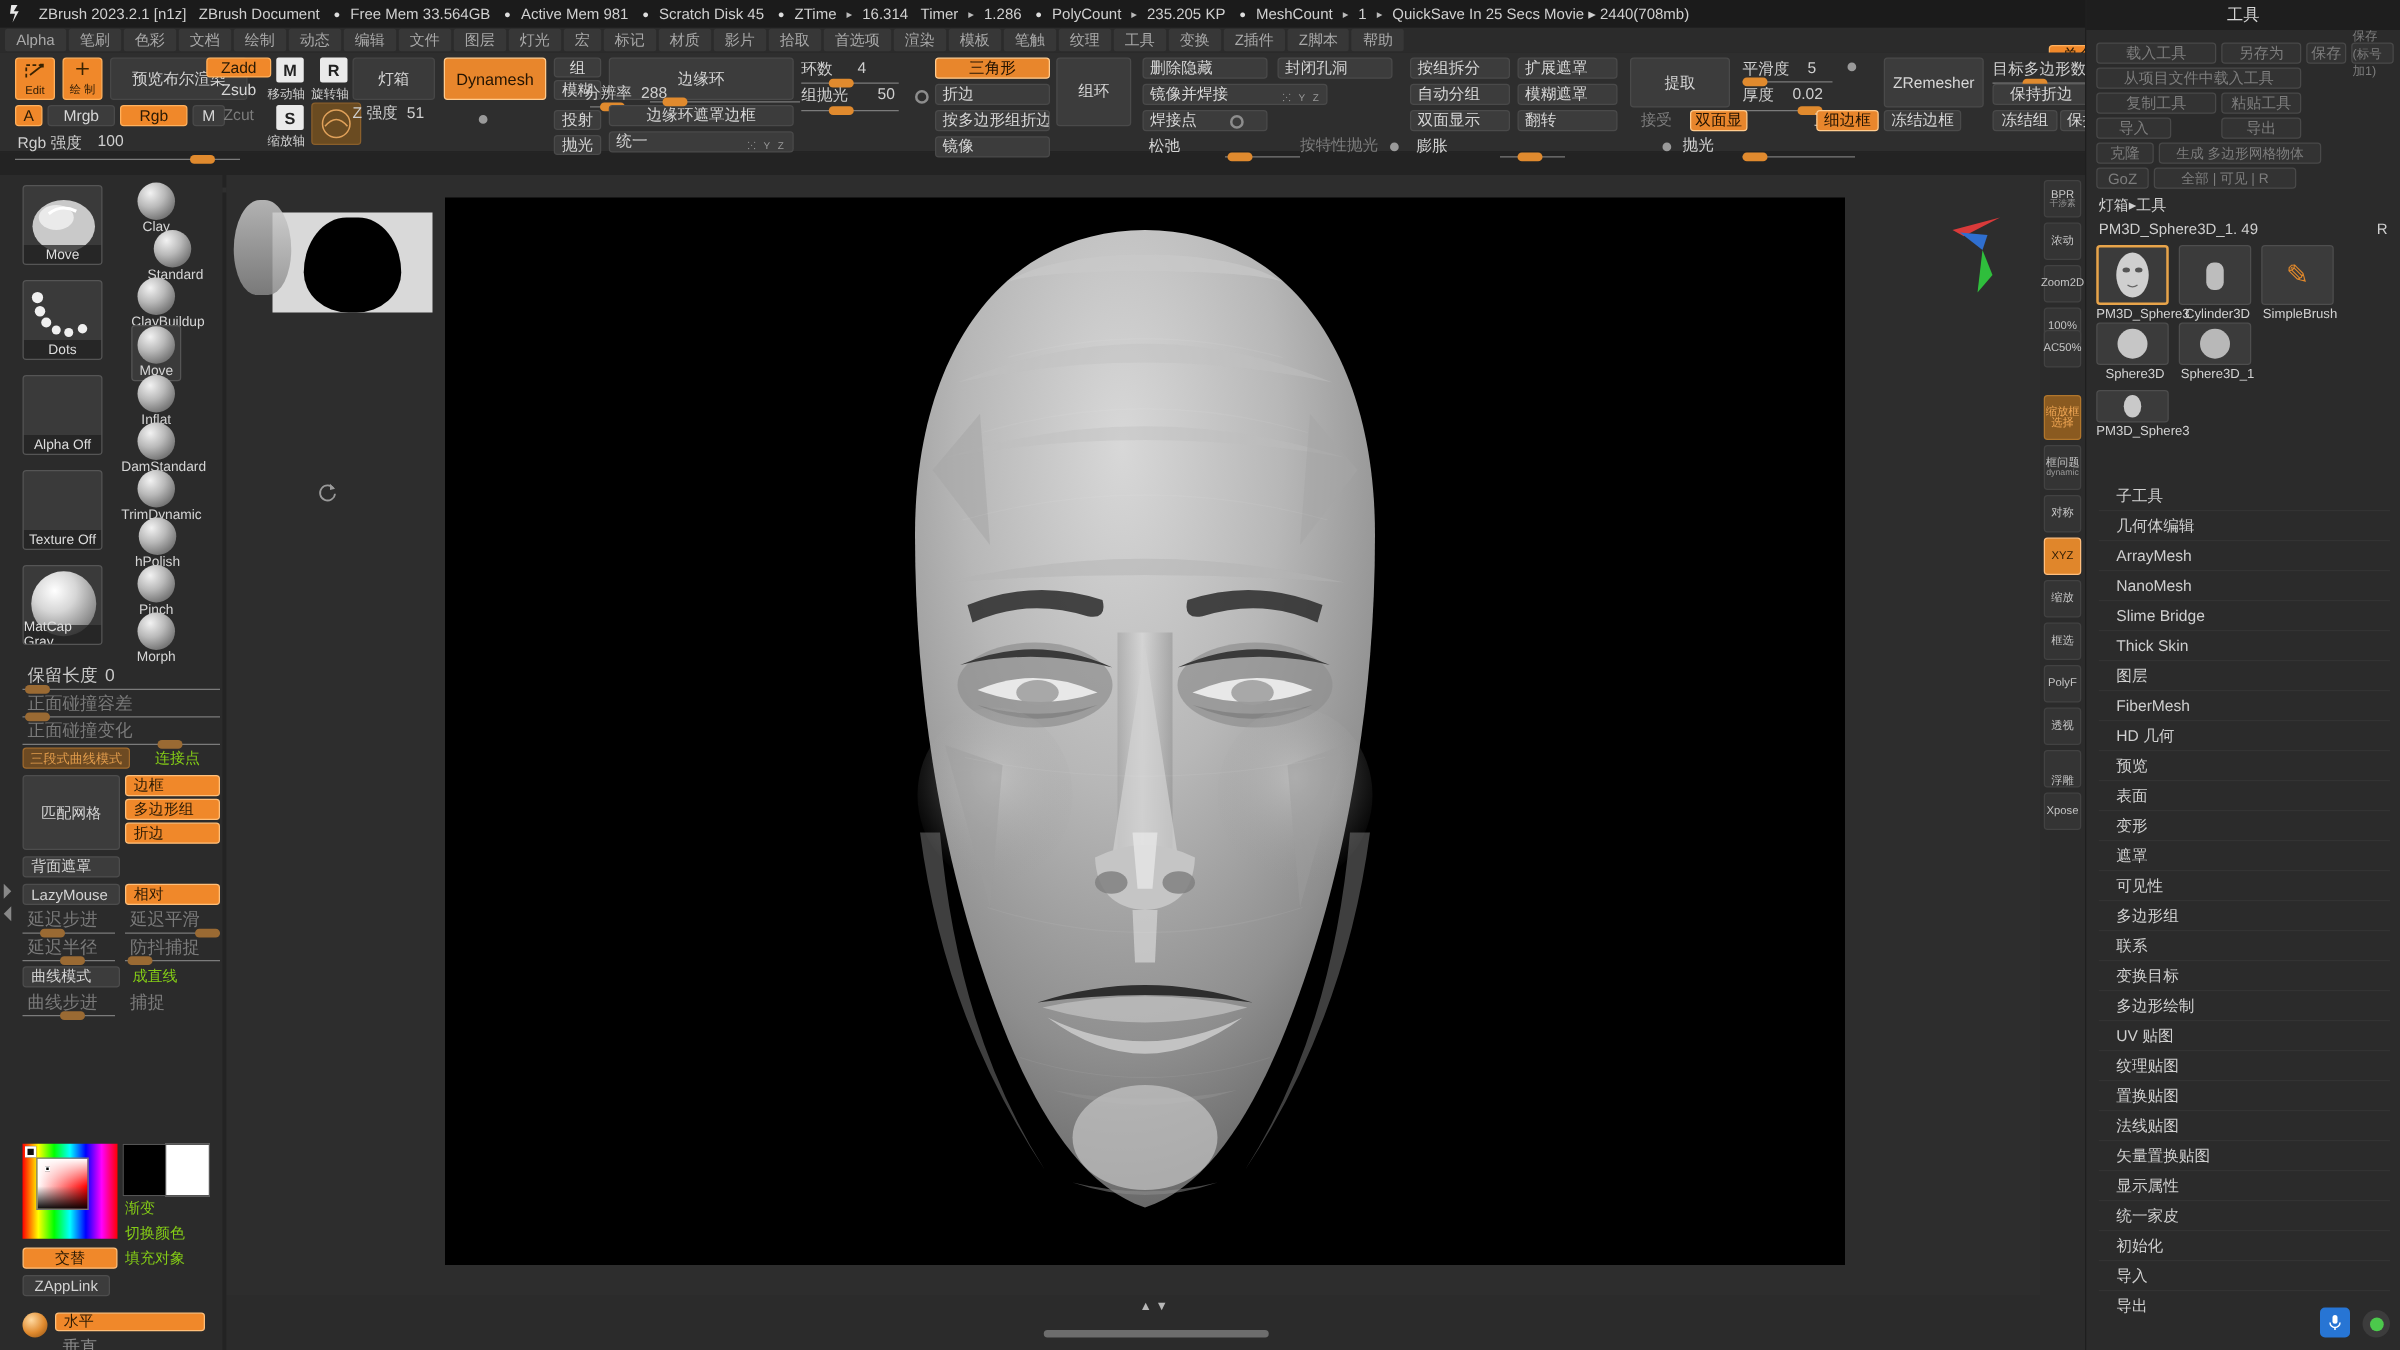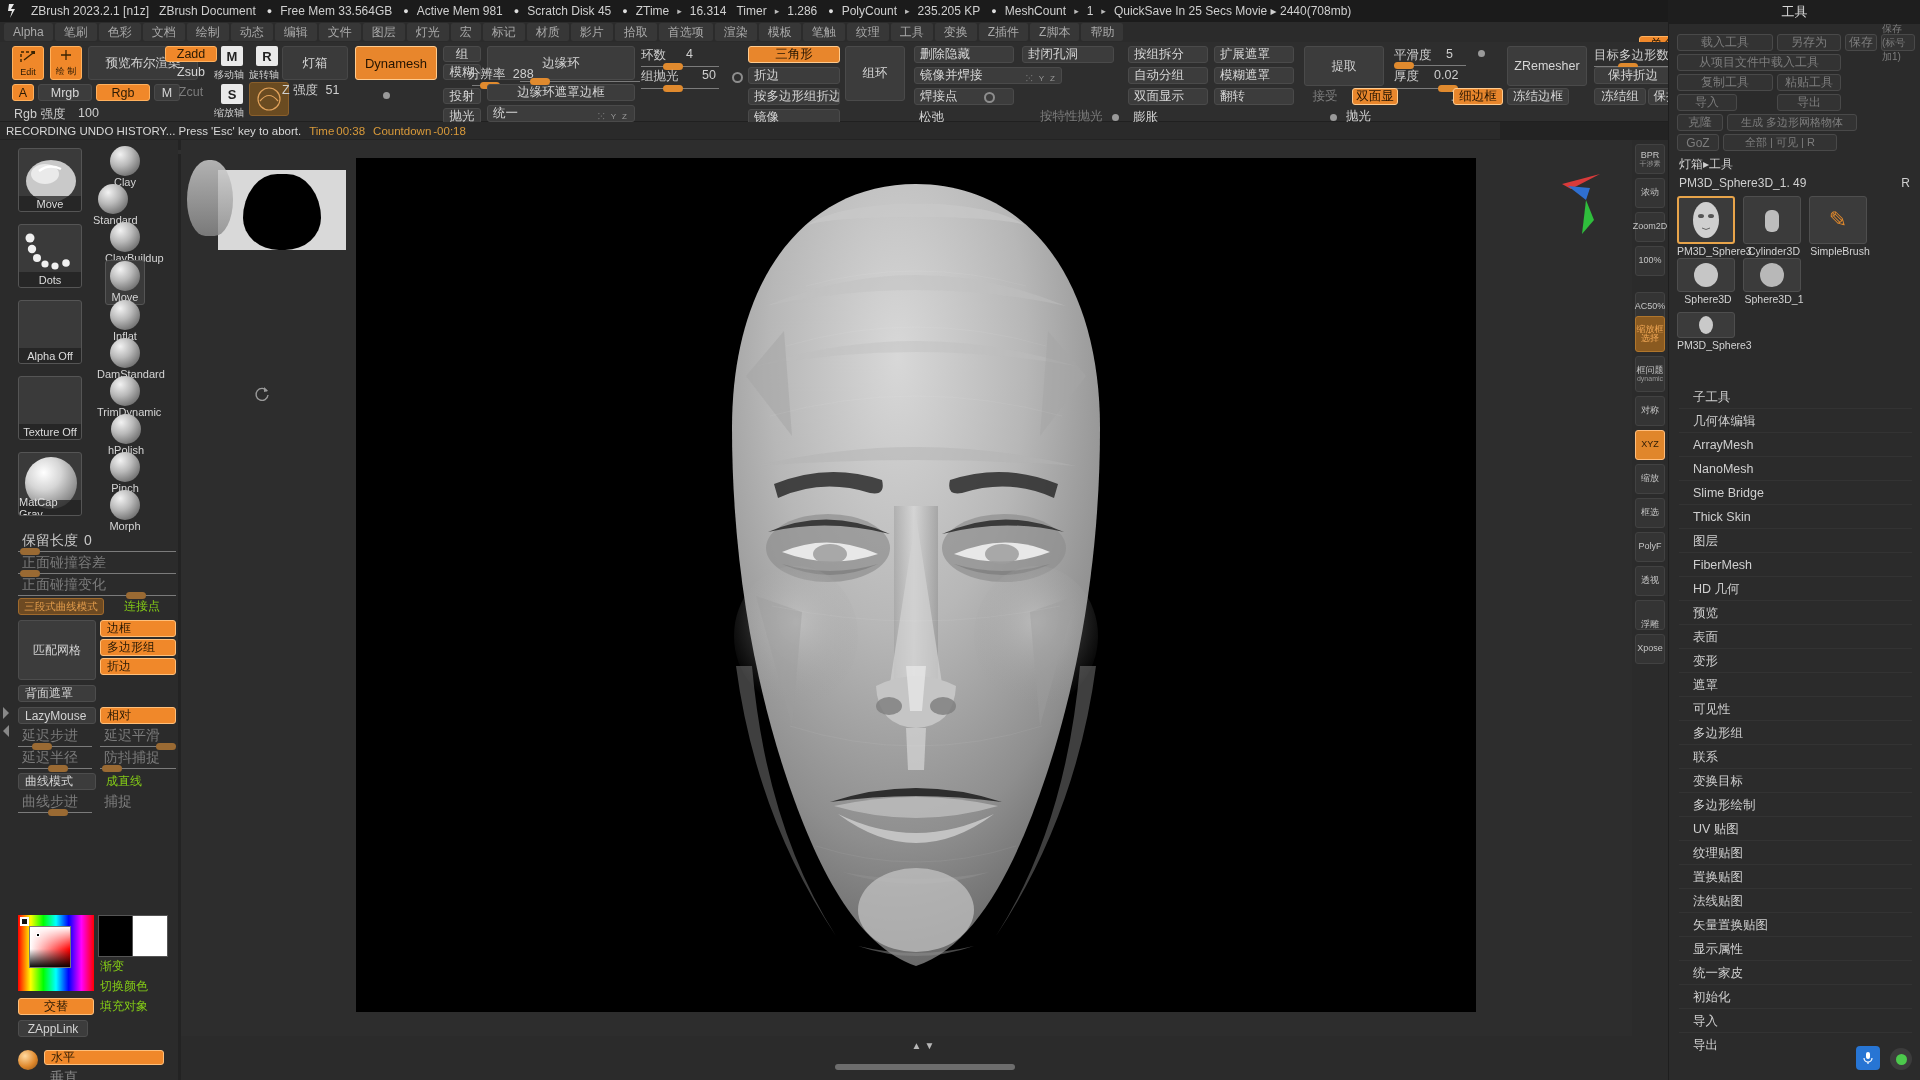--- a/index.html
+++ b/index.html
@@ -430,27 +430,20 @@
     <span class="lbl" style="position:static; margin-left:4px;">51</span>
   </div>
 
   <div style="position:absolute; right:14px; top:66px; text-align:right; line-height:15px;">
     <div><span class="lbl" style="position:static; font-size:11px;">当前激活点数:</span>
          <span class="lbl" style="position:static; font-size:11px;">232,162</span></div>
     <div><span class="lbl" style="position:static; font-size:11px;">总点数:</span>
          <span class="lbl" style="position:static; font-size:11px;">232,162</span></div>
   </div>
 
-  <div class="recbar">
-    <span class="txt">RECORDING UNDO HISTORY... Press 'Esc' key to abort.</span>
-    <span class="time">Time</span>
-    <span class="time" style="padding-left:2px;">00:38</span>
-    <span class="cd">Countdown</span>
-    <span class="cd" style="padding-left:2px;">-00:18</span>
-  </div>
   <div class="progress-line">
     <div class="seg" style="left:1130px; width:26px;"></div>
   </div>
 
   <div class="leftpanel">
 
     <div class="swatch" style="left:18px; top:8px;">
       <svg width="64" height="64" viewBox="0 0 64 64">
           <ellipse cx="32" cy="32" rx="25" ry="21" fill="#c9c9c9"></ellipse>
           <ellipse cx="26" cy="25" rx="14" ry="10" fill="#eaeaea"></ellipse>
@@ -478,21 +471,21 @@
     <div class="swatch" style="left:18px; top:312px;">
       <div style="position:absolute;left:6px;top:4px;width:52px;height:52px;border-radius:50%;
            background:radial-gradient(circle at 36% 30%, #ffffff, #d6d6d6 35%, #8d8d8d 72%, #4d4d4d 100%);"></div>
       <div class="cap">MatCap Gray</div>
     </div>
 
     <div class="bsmall" style="left:105px; top:6px;">
       <div class="ball"></div>
       <div class="nm">Clay</div>
     </div>
-    <div class="bsmall" style="left:93px; top:44px;">
+    <div class="bsmall" style="left:118px; top:44px;">
       <div class="ball"></div>
       <div class="nm">Standard</div>
     </div>
     <div class="bsmall" style="left:105px; top:82px;">
       <div class="ball"></div>
       <div class="nm">ClayBuildup</div>
     </div>
     <div class="bsmall" style="left:105px; top:120px; background:#3a3a3a; border:1px solid #555; border-radius:3px; padding-bottom:1px;">
       <div class="ball"></div>
       <div class="nm">Move</div>
@@ -738,21 +731,21 @@
     </div>
     <div class="railbtn" style="top:38px;">
       <span>浓动</span>
     </div>
     <div class="railbtn" style="top:72px;">
       <span>Zoom2D</span>
     </div>
     <div class="railbtn" style="top:106px;">
       <span>100%</span>
     </div>
-    <div class="railbtn" style="top:152px;">
+    <div class="railbtn" style="top:124px;">
       <span>AC50%</span>
     </div>
     <div class="railbtn hl" style="top:176px; height:36px;">
       <span>缩放框</span>
       <span>选择</span>
     </div>
     <div class="railbtn" style="top:216px; height:36px;">
       <span>框问题</span>
       <span style="font-size:7px;color:#9a9a9a;">dynamic</span>
     </div>

